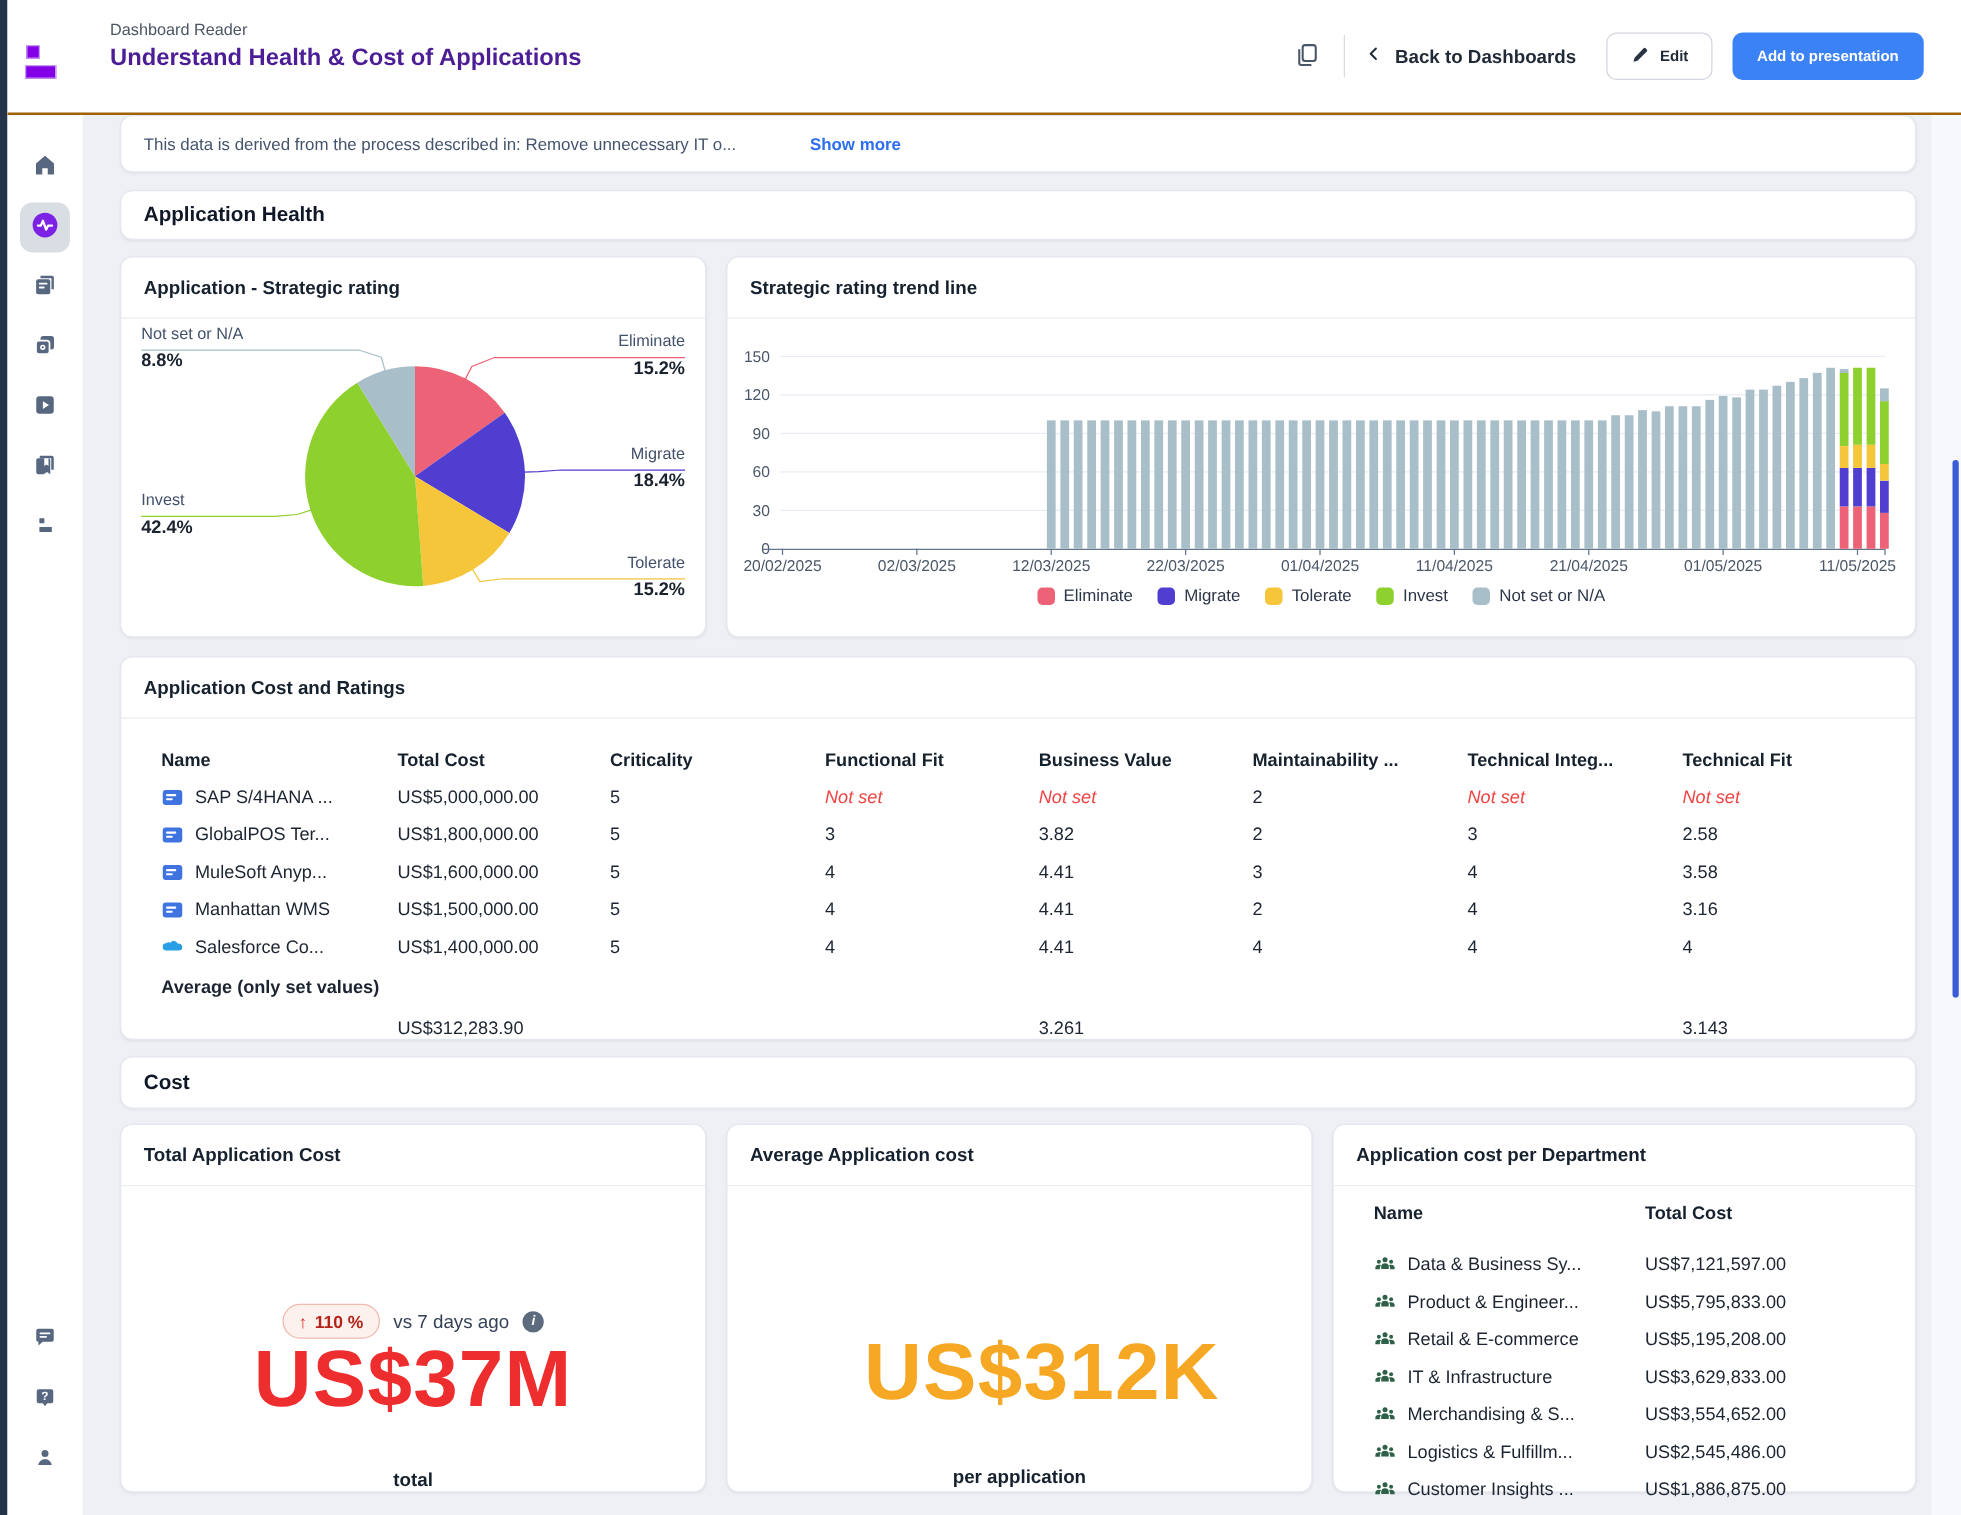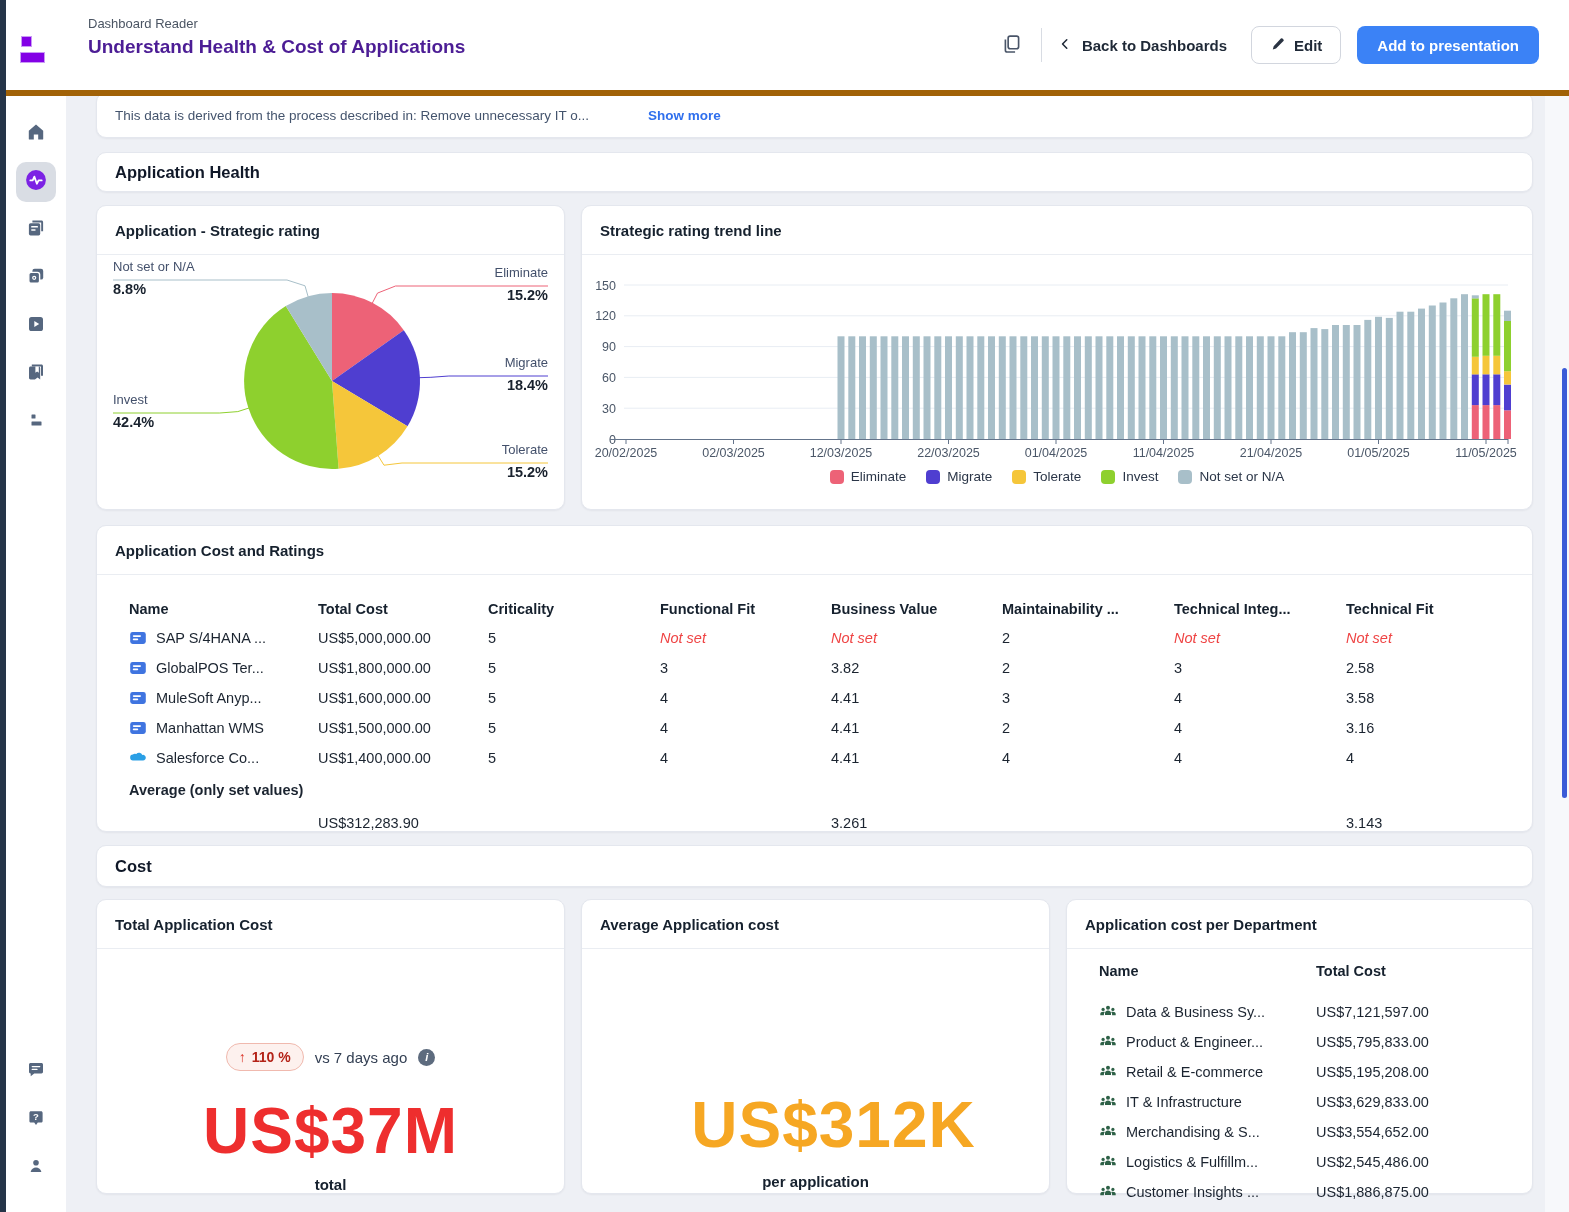--- a/index.html
+++ b/index.html
@@ -1,30 +1,30 @@
 <!DOCTYPE html>
 <html><head>
 <meta charset="utf-8">
 <style>
   html,body{margin:0;padding:0;background:#fff;}
   .screen{position:relative;width:1569px;height:1212px;background:#eef0f5;font-family:"Liberation Sans",sans-serif;color:#1b2430;overflow:hidden;}
   .edge-strip{position:absolute;left:0;top:0;width:6px;height:100%;background:#253448;}
   
-  .top-header{position:absolute;left:6px;top:0;right:0;height:90px;background:#fff;border-bottom:6px solid #a16207;z-index:5;}
+  .top-header{position:absolute;left:6px;top:0;right:0;height:90px;background:#fff;border-bottom:2px solid #a16207;z-index:5;}
   .logo{position:absolute;left:10px;top:36px;width:40px;height:30px;}
   .logo .sq{position:absolute;left:5px;top:0;width:9px;height:9px;background:#8300e6;border:1px solid #c99af5;}
   .logo .bar{position:absolute;left:4px;top:16px;width:23px;height:9px;background:#8300e6;border:1px solid #c99af5;}
   .title-block{position:absolute;left:82px;top:16px;}
   .kicker{font-size:13px;color:#4b5563;margin-bottom:5px;}
   .page-title{font-size:19px;font-weight:bold;color:#4c1d95;margin:0;}
   .header-actions{position:absolute;right:30px;top:0;height:90px;display:flex;align-items:center;gap:16px;}
   .icon-btn{width:26px;height:26px;display:flex;align-items:center;justify-content:center;cursor:pointer;background:none;border:none;padding:0;}
   .v-div{width:1px;height:34px;background:#d8dce3;}
   .back-link{display:flex;align-items:center;gap:10px;font-size:15px;font-weight:bold;color:#1f2937;cursor:pointer;margin-right:8px;}
-  .btn{display:flex;align-items:center;gap:8px;height:38px;border-radius:8px;font-size:15px;font-weight:bold;cursor:pointer;border:none;font-family:inherit;}
+  .btn{display:flex;align-items:center;gap:8px;height:38px;border-radius:8px;font-size:12px;font-weight:bold;cursor:pointer;border:none;font-family:inherit;}
   .btn-edit{background:#fff;border:1px solid #d2d6de;color:#1f2937;padding:0 18px;}
   .btn-add{background:#3b82f6;color:#fff;padding:0 20px;}
   
   .sidebar{position:absolute;left:6px;top:90px;bottom:0;width:60px;background:#fff;display:flex;flex-direction:column;align-items:center;padding:24px 0;box-sizing:border-box;gap:8px;z-index:4;}
   .nav-item{width:40px;height:40px;display:flex;align-items:center;justify-content:center;border-radius:10px;cursor:pointer;}
   .nav-item.active{background:#d9dde4;}
   .nav-item svg{width:20px;height:20px;}
   .nav-item.active svg{width:22px;height:22px;}
   .sidebar .spacer{margin-top:auto;}
   
@@ -60,21 +60,21 @@
   .t-row.avg-label{height:34px;}
   .t-row.avg-label .td{font-weight:bold;grid-column:1 / -1;}
   .t-row.avg-values{height:32px;}
   
   .kpi-body{position:absolute;left:0;right:0;top:48px;bottom:0;}
   .badge-row{position:absolute;left:0;right:0;top:95px;display:flex;align-items:center;justify-content:center;gap:11px;}
   .badge{display:flex;align-items:center;gap:6px;height:26px;padding:0 12px;border:1px solid #f0b9ae;background:#fdf1ee;border-radius:14px;font-size:14px;font-weight:bold;color:#b42318;}
   .badge .arrow{color:#d92d20;font-weight:bold;}
   .vs-text{font-size:15px;color:#344054;}
   .info-dot{width:17px;height:17px;border-radius:50%;background:#5d6b7e;color:#fff;font-size:11px;font-weight:bold;display:flex;align-items:center;justify-content:center;cursor:pointer;font-style:italic;}
-  .kpi-value{position:absolute;left:0;right:0;top:118px;text-align:center;font-size:64px;font-weight:bold;letter-spacing:1px;margin-top:28px;}
+  .kpi-value{position:absolute;left:0;right:0;top:118px;text-align:center;font-size:64px;font-weight:bold;letter-spacing:1px;}
   .kpi-value.no-badge{top:112px;}
   .kpi-caption{position:absolute;left:0;right:0;top:228px;text-align:center;font-size:15px;font-weight:bold;color:#16212e;}
   
   .dept-grid{padding:8px 0 0 32px;}
   .dept-row,.dept-head{display:grid;grid-template-columns:217px 1fr;align-items:center;}
   .dept-head{height:28px;}
   .dept-head .th{font-size:14.5px;font-weight:bold;color:#16212e;cursor:pointer;}
   .dept-row{height:30px;}
   .dept-row .td{font-size:14.5px;color:#1b2430;white-space:nowrap;overflow:hidden;margin-top:24px;}
   .dept-row .td.name{display:flex;align-items:center;gap:9px;}

